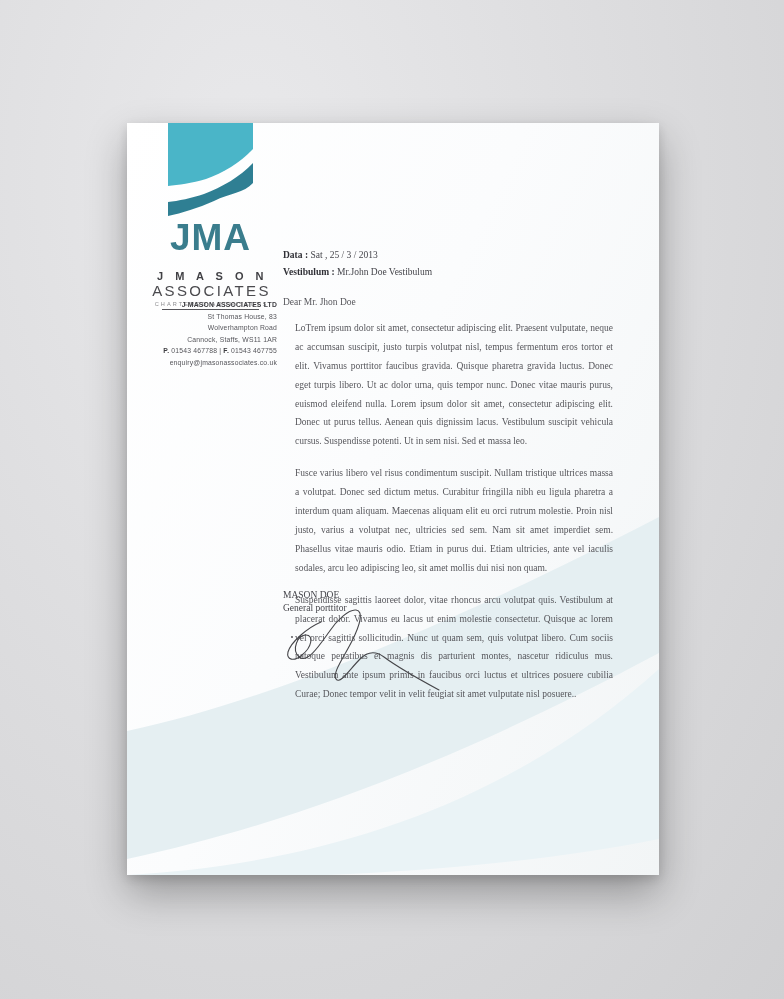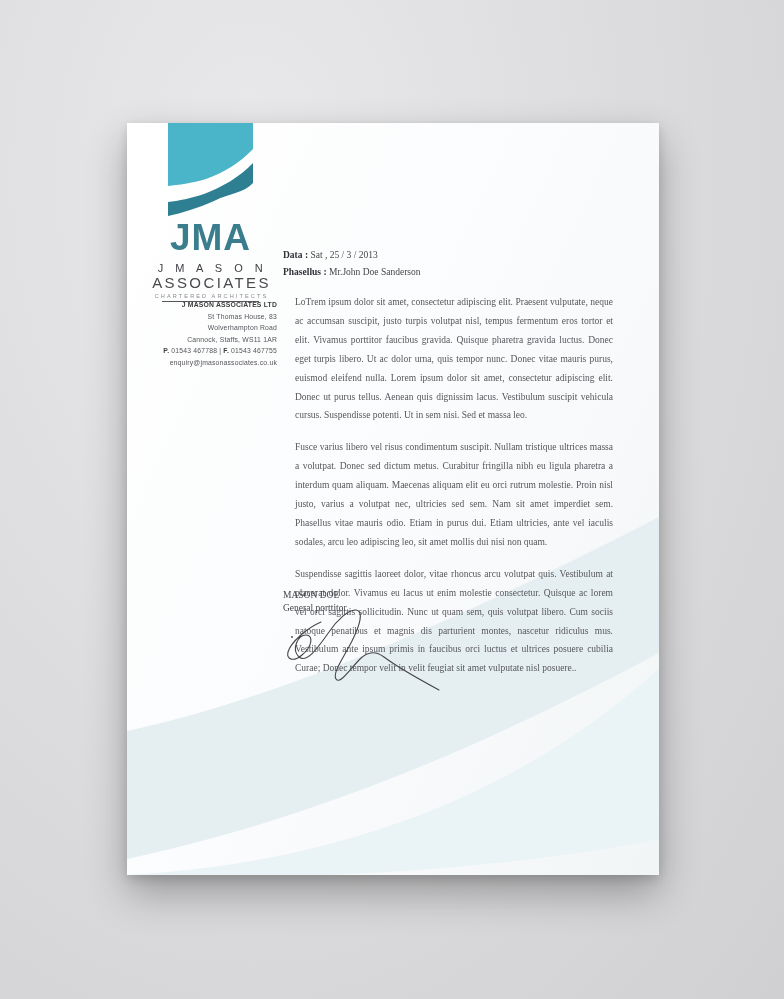--- a/index.html
+++ b/index.html
@@ -16,21 +16,21 @@
   }
   .waves{position:absolute;left:0;top:0;width:532px;height:752px;}
 
   
   .logo-block{position:absolute;left:18px;top:0;width:131px;text-align:center;}
   .logo-mark{display:block;margin:0 auto;width:85px;height:96px;}
   .logo-acronym{
     font-size:37px;font-weight:bold;color:#3a7d8d;letter-spacing:1px;
     line-height:36px;margin-top:1px;
   }
-  .logo-name1{font-size:11px;font-weight:normal;color:#414145;letter-spacing:4.5px;margin-top:6px;margin-left:4px;}
+  .logo-name1{font-size:11px;font-weight:bold;color:#414145;letter-spacing:4.5px;margin-top:14px;margin-left:4px;}
   .logo-name2{font-size:15px;font-weight:normal;color:#4a4a4e;letter-spacing:2.4px;margin-top:0;margin-left:2px;}
   .logo-tagline{font-size:5.6px;color:#8b8b8f;letter-spacing:2.1px;margin-top:2px;margin-left:2px;}
   .logo-rule{width:97px;height:1px;background:#55555a;margin:2px auto 0 auto;}
 
   
   .contact-block{
     position:absolute;right:406px;top:176px;width:200px;text-align:right;
     font-size:6.8px;color:#55555a;line-height:11.6px;letter-spacing:.2px;
     direction:ltr;
   }
@@ -81,24 +81,25 @@
       <div>Cannock, Staffs, WS11 1AR</div>
       <div><span class="contact-bold">P.</span><span> 01543 467788 </span><span>|</span><span class="contact-bold"> F.</span><span> 01543 467755</span></div>
       <div>enquiry@jmasonassociates.co.uk</div>
     </div>
   </div>
 
   <div class="letter-body">
 
     <div class="date-block">
       <div><span class="date-label">Data :</span><span> Sat , 25 / 3 / 2013</span></div>
-      <div><span class="date-label">Phasellus :</span><span> Mr.John Doe Sanderson</span></div>
+      <div><span class="date-label">Vestibulum :</span><span> Mr.John Doe Vestibulum</span></div>
     </div>
 
     <div class="body-text">
+      <p class="salutation">Dear Mr. Jhon Doe</p>
       <p class="para">LoTrem ipsum dolor sit amet, consectetur adipiscing elit. Praesent vulputate, neque ac accumsan suscipit, justo turpis volutpat nisl, tempus fermentum eros tortor et elit. Vivamus porttitor faucibus gravida. Quisque pharetra gravida luctus. Donec eget turpis libero. Ut ac dolor urna, quis tempor nunc. Donec vitae mauris purus, euismod eleifend nulla. Lorem ipsum dolor sit amet, consectetur adipiscing elit. Donec ut purus tellus. Aenean quis dignissim lacus. Vestibulum suscipit vehicula cursus. Suspendisse potenti. Ut in sem nisi. Sed et massa leo.</p>
       <p class="para">Fusce varius libero vel risus condimentum suscipit. Nullam tristique ultrices massa a volutpat. Donec sed dictum metus. Curabitur fringilla nibh eu ligula pharetra a interdum quam aliquam. Maecenas aliquam elit eu orci rutrum molestie. Proin nisl justo, varius a volutpat nec, ultricies sed sem. Nam sit amet imperdiet sem. Phasellus vitae mauris odio. Etiam in purus dui. Etiam ultricies, ante vel iaculis sodales, arcu leo adipiscing leo, sit amet mollis dui nisi non quam.</p>
       <p class="para">Suspendisse sagittis laoreet dolor, vitae rhoncus arcu volutpat quis. Vestibulum at placerat dolor. Vivamus eu lacus ut enim molestie consectetur. Quisque ac lorem vel orci sagittis sollicitudin. Nunc ut quam sem, quis volutpat libero. Cum sociis natoque penatibus et magnis dis parturient montes, nascetur ridiculus mus. Vestibulum ante ipsum primis in faucibus orci luctus et ultrices posuere cubilia Curae; Donec tempor velit in velit feugiat sit amet vulputate nisl posuere..</p>
     </div>
 
     <div class="signoff">
       <div>MASON DOE</div>
       <div>General porttitor</div>
     </div>
 

